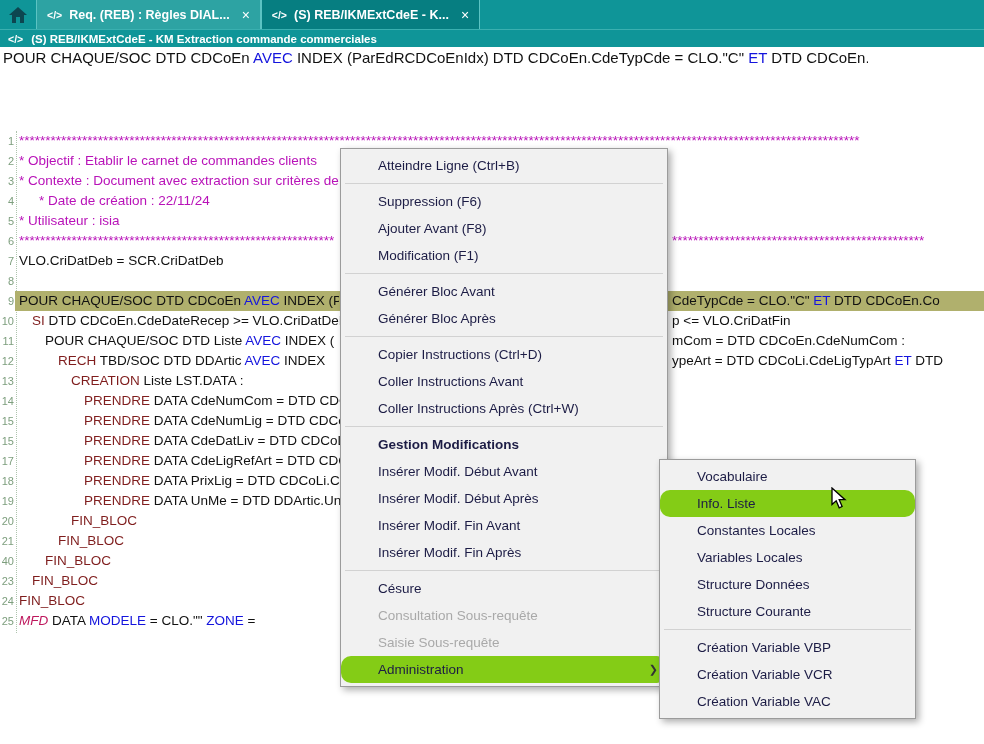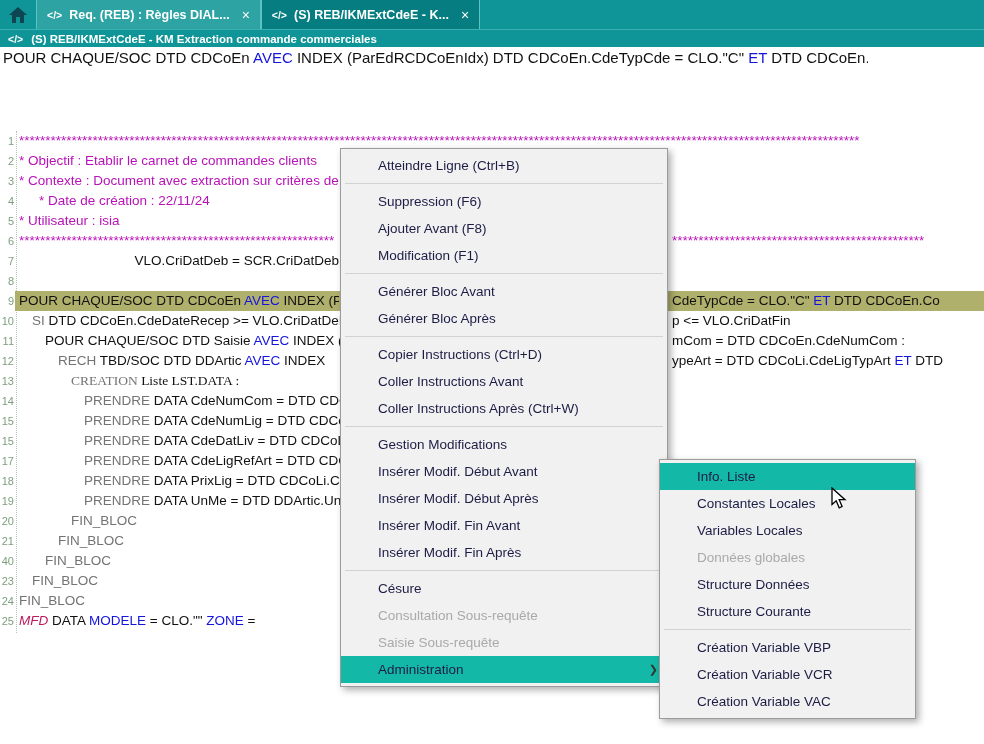--- a/index.html
+++ b/index.html
@@ -26,31 +26,31 @@
   .editor{position:absolute;left:0;top:131px;width:984px;height:505px;}
   .gutterline{position:absolute;left:16px;top:0;height:502px;border-left:1px dotted #aec4ae;}
   .codeline{position:relative;height:20px;width:984px;overflow:hidden;font-size:13.5px;line-height:20px;}
   .lnum{position:absolute;left:0;top:0;width:14px;text-align:right;font-size:11px;color:#7d9e7d;line-height:20px;z-index:2;}
   .clip{position:absolute;left:19px;top:0;width:320px;height:20px;overflow:hidden;white-space:nowrap;z-index:2;}
   .codeline.wide .clip{width:925px;}
   .rightseg{position:absolute;left:672px;top:0;height:20px;white-space:nowrap;z-index:2;}
   .hl-bg{position:absolute;left:15px;right:0;top:0;bottom:0;background:#b0b06d;z-index:1;}
   .s-p{color:#111;}
   .s-c{color:#b812b8;}
-  .s-r{color:#737373;}
+  .s-r{color:#7f1d1d;}
   .s-b{color:#1414dd;}
   .s-m{color:#be185d;font-style:italic;}
 
   
   .cmenu{position:absolute;left:340px;top:148px;width:328px;background:#f1f1f1;border:1px solid #9b9b9b;box-shadow:3px 3px 7px rgba(0,0,0,.32);padding:3px 0;z-index:10;box-sizing:border-box;}
   .smenu{position:absolute;left:659px;top:459px;width:257px;background:#f1f1f1;border:1px solid #9b9b9b;box-shadow:3px 3px 7px rgba(0,0,0,.32);padding:3px 0;z-index:11;box-sizing:border-box;}
   .mitem{position:relative;height:27px;line-height:27px;padding-left:37px;font-size:13.5px;color:#1c1c45;white-space:nowrap;}
-  .mitem.bold{font-weight:normal;}
+  .mitem.bold{font-weight:bold;}
   .mitem.disabled{color:#a9a9a9;}
-  .mitem.hilite{background:#14b8a6;}
+  .mitem.hilite{background:#84cc16;border-radius:10px;}
   .mitem .arrow{position:absolute;right:9px;top:0;font-size:11px;color:#333;}
   .msep{position:relative;height:9px;}
   .msep::after{content:"";position:absolute;left:4px;right:4px;top:4px;border-top:1px solid #d2d2d2;}
 
   .cursor{position:absolute;left:830px;top:487px;z-index:20;}
 </style>
 </head>
 <body>
 
 <div class="root">
@@ -104,49 +104,49 @@
         <span class="lnum">5</span>
         <div class="clip" style="padding-left: 0px;"><span class="s-c">* Utilisateur : isia</span></div>
       </div>
       <div class="codeline">
         <span class="lnum">6</span>
         <div class="clip" style="padding-left: 0px;"><span class="s-c">************************************************************</span></div>
         <div class="rightseg"><span class="s-c">************************************************</span></div>
       </div>
       <div class="codeline">
         <span class="lnum">7</span>
-        <div class="clip" style="padding-left: 0px; text-align: right;"><span class="s-p">VLO.CriDatDeb = SCR.CriDatDeb</span></div>
+        <div class="clip" style="padding-left: 0px;"><span class="s-p">VLO.CriDatDeb = SCR.CriDatDeb</span></div>
       </div>
       <div class="codeline">
         <span class="lnum">8</span>
       </div>
       <div class="codeline hl">
         <div class="hl-bg"></div>
         <span class="lnum">9</span>
         <div class="clip" style="padding-left: 0px;"><span class="s-p">POUR CHAQUE/SOC DTD CDCoEn </span><span class="s-b">AVEC</span><span class="s-p"> INDEX (ParEdRCDCoEnIdx) DTD CDCoEn.</span></div>
         <div class="rightseg"><span class="s-p">CdeTypCde = CLO."C" </span><span class="s-b">ET</span><span class="s-p"> DTD CDCoEn.Co</span></div>
       </div>
       <div class="codeline">
         <span class="lnum">10</span>
         <div class="clip" style="padding-left: 13px;"><span class="s-r">SI</span><span class="s-p"> DTD CDCoEn.CdeDateRecep &gt;= VLO.CriDatDeb</span></div>
         <div class="rightseg"><span class="s-p">p &lt;= VLO.CriDatFin</span></div>
       </div>
       <div class="codeline">
         <span class="lnum">11</span>
-        <div class="clip" style="padding-left: 26px;"><span class="s-p">POUR CHAQUE/SOC DTD Saisie </span><span class="s-b">AVEC</span><span class="s-p"> INDEX (</span></div>
+        <div class="clip" style="padding-left: 26px;"><span class="s-p">POUR CHAQUE/SOC DTD Liste </span><span class="s-b">AVEC</span><span class="s-p"> INDEX (</span></div>
         <div class="rightseg"><span class="s-p">mCom = DTD CDCoEn.CdeNumCom :</span></div>
       </div>
       <div class="codeline">
         <span class="lnum">12</span>
         <div class="clip" style="padding-left: 39px;"><span class="s-r">RECH</span><span class="s-p"> TBD/SOC DTD DDArtic </span><span class="s-b">AVEC</span><span class="s-p"> INDEX</span></div>
         <div class="rightseg"><span class="s-p">ypeArt = DTD CDCoLi.CdeLigTypArt </span><span class="s-b">ET</span><span class="s-p"> DTD</span></div>
       </div>
       <div class="codeline">
         <span class="lnum">13</span>
-        <div class="clip" style="padding-left: 52px; font-family: Liberation Serif, serif;"><span class="s-r">CREATION</span><span class="s-p"> Liste LST.DATA :</span></div>
+        <div class="clip" style="padding-left: 52px;"><span class="s-r">CREATION</span><span class="s-p"> Liste LST.DATA :</span></div>
       </div>
       <div class="codeline">
         <span class="lnum">14</span>
         <div class="clip" style="padding-left: 65px;"><span class="s-r">PRENDRE</span><span class="s-p"> DATA CdeNumCom = DTD CDCoEn.CdeNumCom :</span></div>
       </div>
       <div class="codeline">
         <span class="lnum">15</span>
         <div class="clip" style="padding-left: 65px;"><span class="s-r">PRENDRE</span><span class="s-p"> DATA CdeNumLig = DTD CDCoLi.CdeNumLig :</span></div>
       </div>
       <div class="codeline">
@@ -211,24 +211,24 @@
       <div class="mitem"><span>Insérer Modif. Fin Avant</span></div>
       <div class="mitem"><span>Insérer Modif. Fin Après</span></div>
       <div class="msep"></div>
       <div class="mitem"><span>Césure</span></div>
       <div class="mitem disabled"><span>Consultation Sous-requête</span></div>
       <div class="mitem disabled"><span>Saisie Sous-requête</span></div>
       <div class="mitem hilite"><span>Administration</span><span class="arrow">❯</span></div>
     </div>
 
   <div class="smenu" id="smenu">
+      <div class="mitem"><span>Vocabulaire</span></div>
       <div class="mitem hilite"><span>Info. Liste</span></div>
       <div class="mitem"><span>Constantes Locales</span></div>
       <div class="mitem"><span>Variables Locales</span></div>
-      <div class="mitem disabled"><span>Données globales</span></div>
       <div class="mitem"><span>Structure Données</span></div>
       <div class="mitem"><span>Structure Courante</span></div>
       <div class="msep"></div>
       <div class="mitem"><span>Création Variable VBP</span></div>
       <div class="mitem"><span>Création Variable VCR</span></div>
       <div class="mitem"><span>Création Variable VAC</span></div>
     </div>
 
   <div class="cursor">
     <svg width="20" height="23" viewBox="0 0 20 23">

